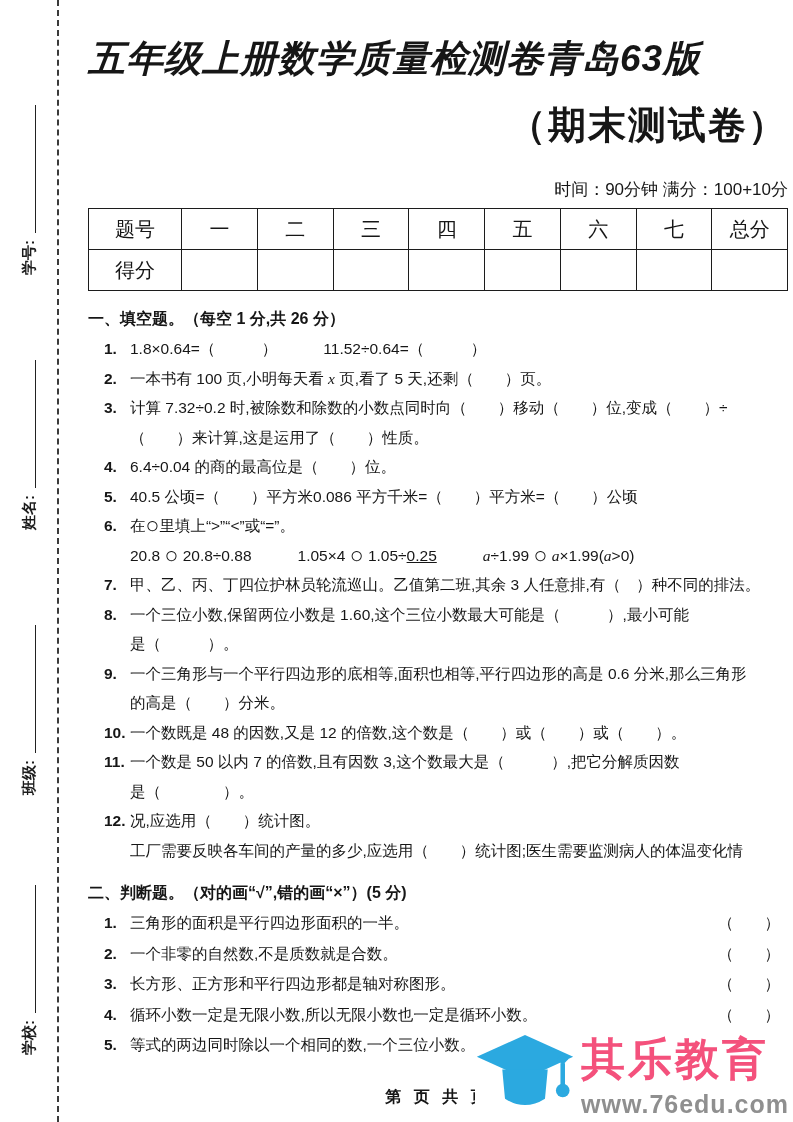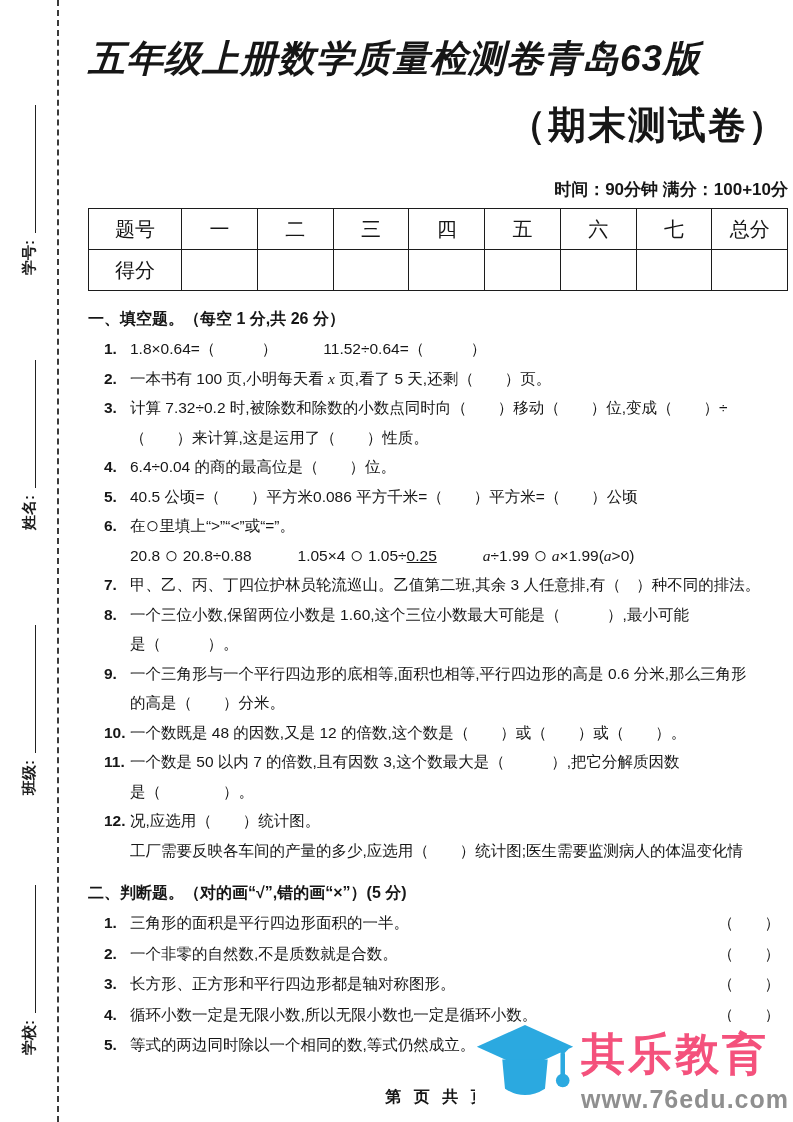--- a/index.html
+++ b/index.html
@@ -21,21 +21,21 @@
     transform:rotate(-90deg);
     display:flex;align-items:flex-end;gap:7px;
     font-size:15px;font-weight:600;color:#1c1c1c;
   }
   .sb-field .wline{flex:1;border-bottom:1.5px solid #222;height:1px;margin-bottom:3px;}
   .sb-f1{top:179px}.sb-f2{top:434px}.sb-f3{top:699px}.sb-f4{top:959px}
   
   .main{position:absolute;left:88px;top:0;width:700px;}
   .title{margin:34px 0 0 0;text-align:left;font-size:37px;font-weight:900;letter-spacing:1px;font-style:italic;}
   .subtitle{margin:16px 0 0 0;text-align:right;font-size:38px;font-weight:800;letter-spacing:2px;}
-  .meta{margin-top:27px;margin-bottom:7px;text-align:right;font-size:17px;font-weight:700;}
+  .meta{margin-top:27px;margin-bottom:7px;text-align:right;font-size:17px;font-weight:400;}
   
   table.score{width:100%;border-collapse:collapse;table-layout:fixed;}
   table.score td{
     border:1.6px solid #1c1c1c;height:40px;text-align:center;
     font-size:20px;font-weight:500;padding:0;font-family:Liberation Serif, serif;
   }
   table.score td.head{width:92px;}
   
   .sec{margin-top:13px;}
   .sec-h{font-size:16px;font-weight:800;line-height:30px;white-space:pre-wrap;}
@@ -50,21 +50,21 @@
   .seg-circ{font-size:23px;vertical-align:-2px;}
   .judge .jitem{display:flex;padding-left:16px;font-size:15.5px;line-height:30.5px;}
   .jtext{white-space:pre-wrap;}
   .jbracket{margin-left:auto;padding-right:8px;white-space:pre;}
   
   .footer{
     position:absolute;left:88px;bottom:14px;width:700px;text-align:center;
     font-size:16px;font-weight:600;letter-spacing:4px;
   }
   
-  .logo{position:absolute;right:4px;bottom:10px;display:flex;align-items:flex-end;gap:6px;background:#fff;}
+  .logo{position:absolute;right:4px;bottom:0;display:flex;align-items:center;gap:6px;background:#fff;}
   .logo-text{display:flex;flex-direction:column;align-items:flex-start;}
   .brand{font-size:44px;font-weight:900;color:var(--logo-pink);letter-spacing:3px;line-height:1.05;}
   .site{font-size:25px;font-weight:700;color:var(--logo-gray);letter-spacing:1px;line-height:1.05;margin-top:9px;}
 </style>
 </head>
 <body>
 
 <div class="fold-line"></div>
 <div class="sb-field sb-f1">
   <span class="sb-label">学号:</span>
@@ -187,21 +187,21 @@
           <span class="jtext">长方形、正方形和平行四边形都是轴对称图形。</span>
           <span class="jbracket">（　　）</span>
         </div>
         <div class="jitem">
           <span class="inum">4.</span>
           <span class="jtext">循环小数一定是无限小数,所以无限小数也一定是循环小数。</span>
           <span class="jbracket">（　　）</span>
         </div>
         <div class="jitem">
           <span class="inum">5.</span>
-          <span class="jtext">等式的两边同时除以一个相同的数,等式仍然成立。</span>
+          <span class="jtext">等式的两边同时除以一个相同的数,一个三位小数。</span>
           <span class="jbracket">（　　）</span>
         </div>
       </div>
   </div>
 </div>
 
 <div class="footer">第 页 共 页</div>
 
 <div class="logo">
   <span>

